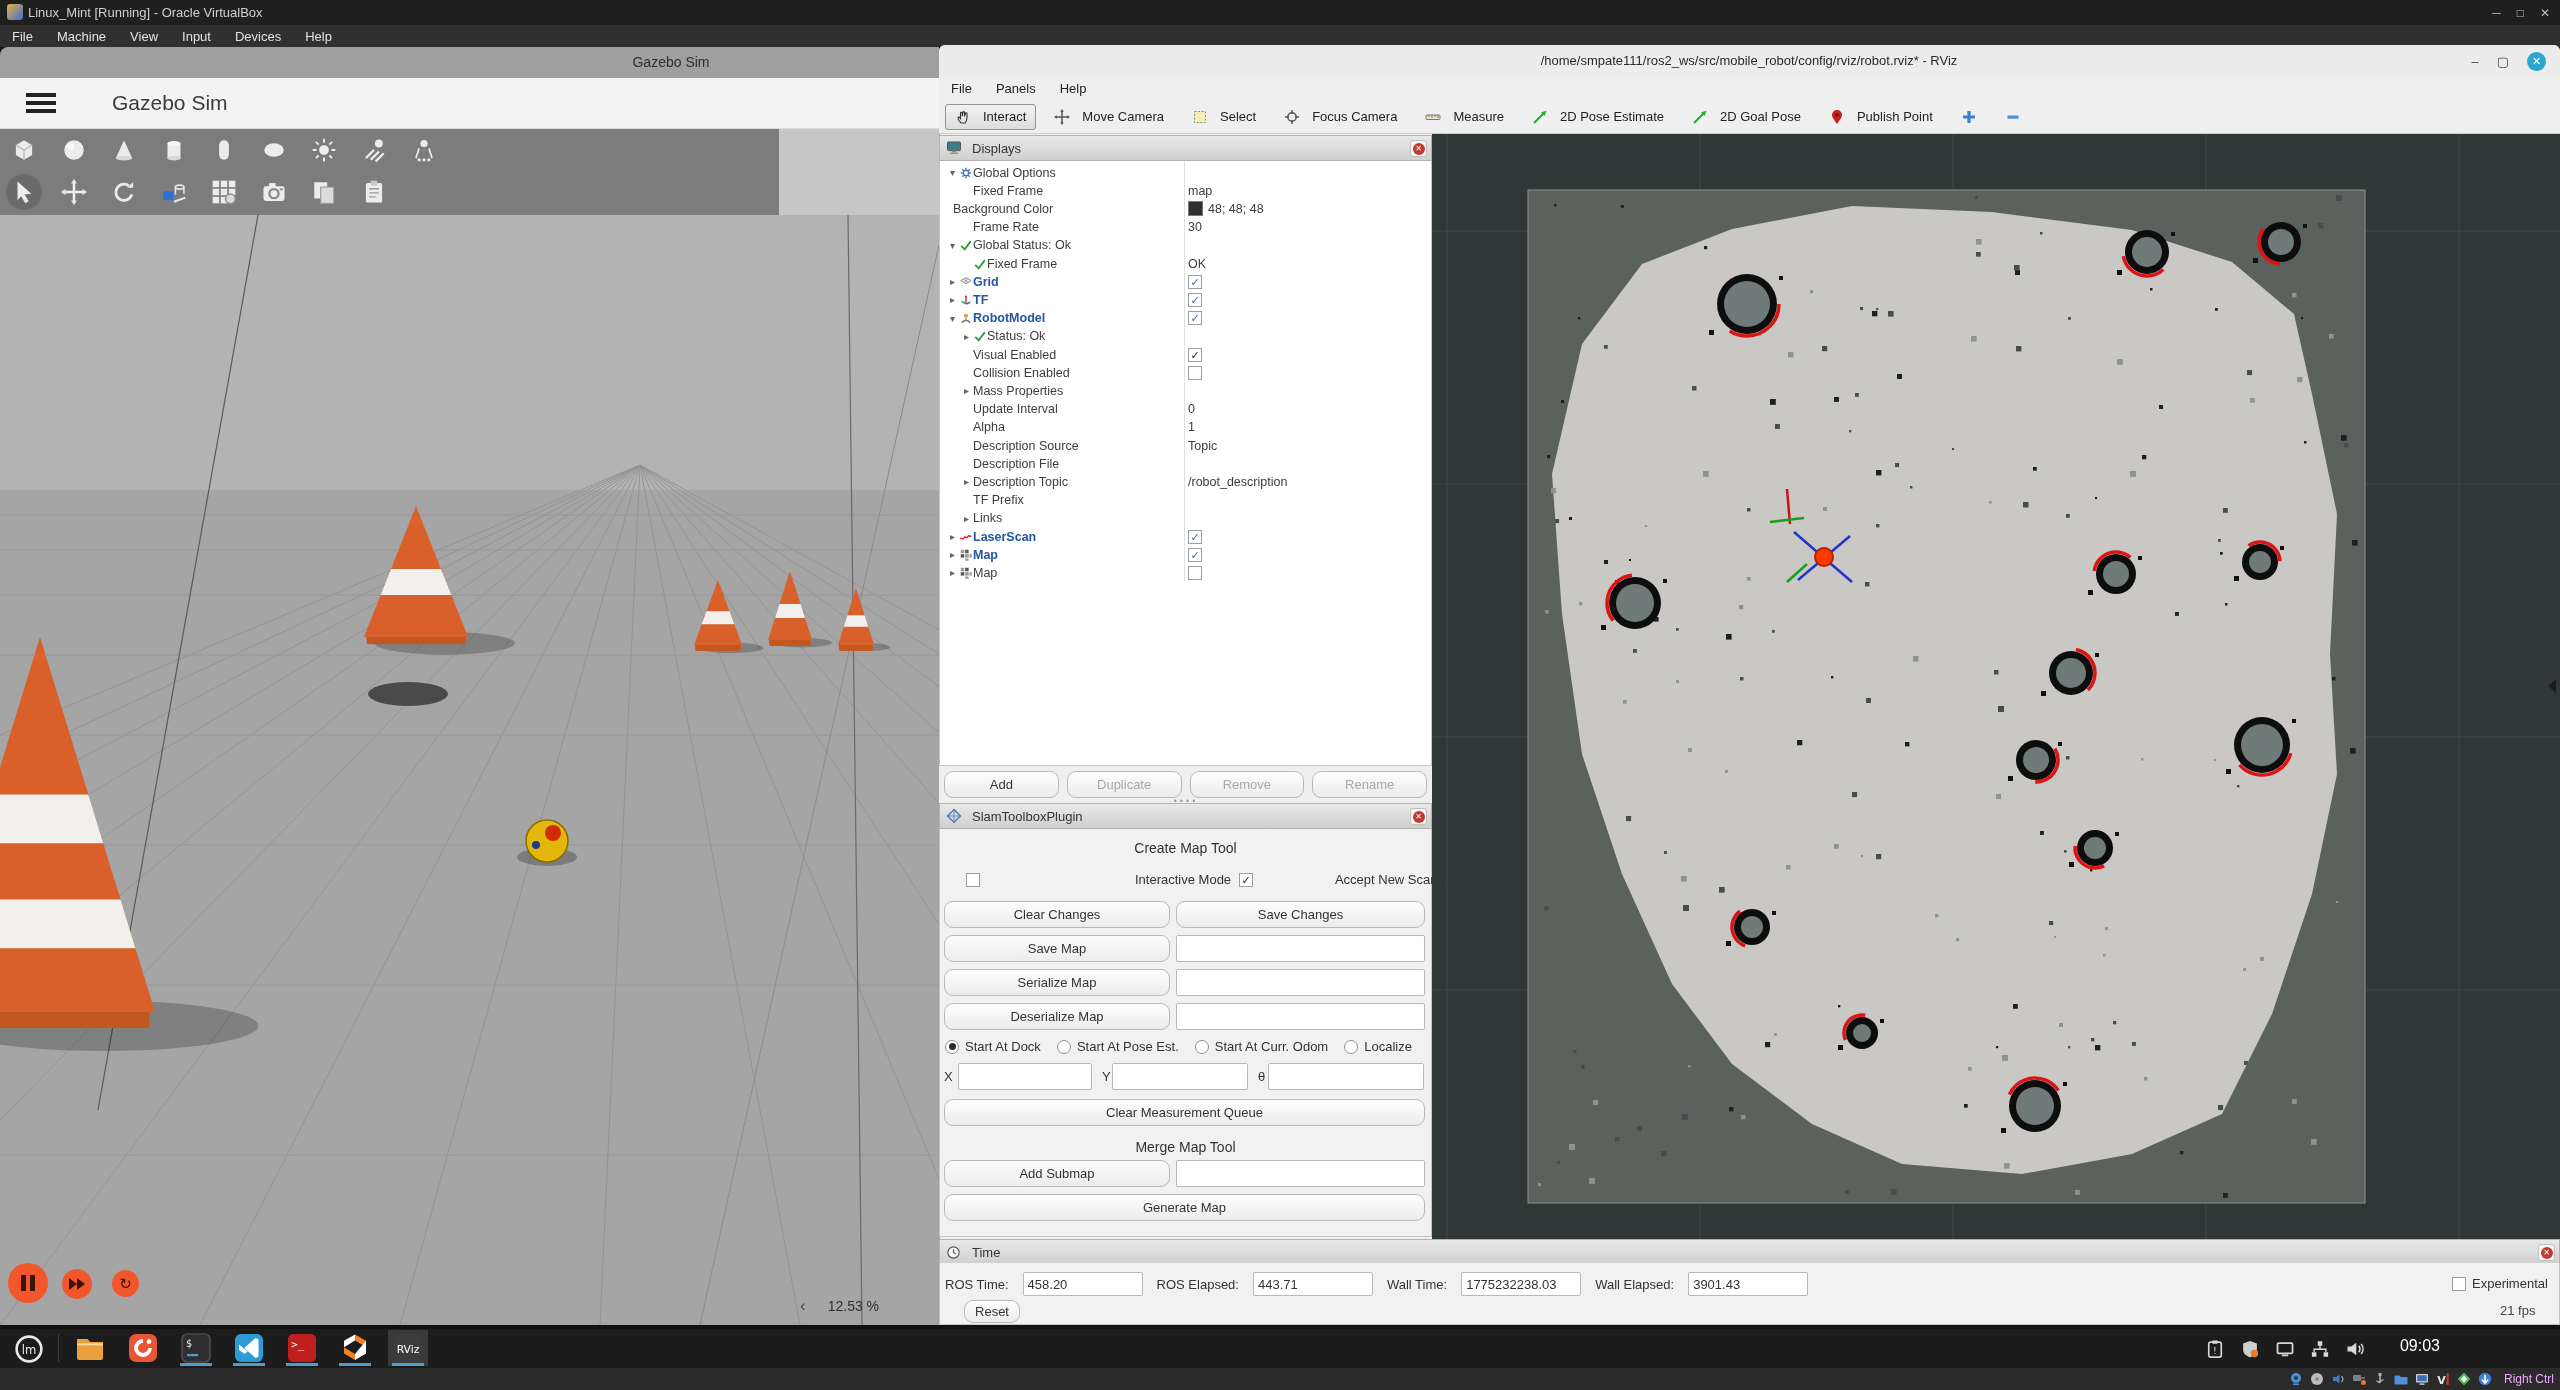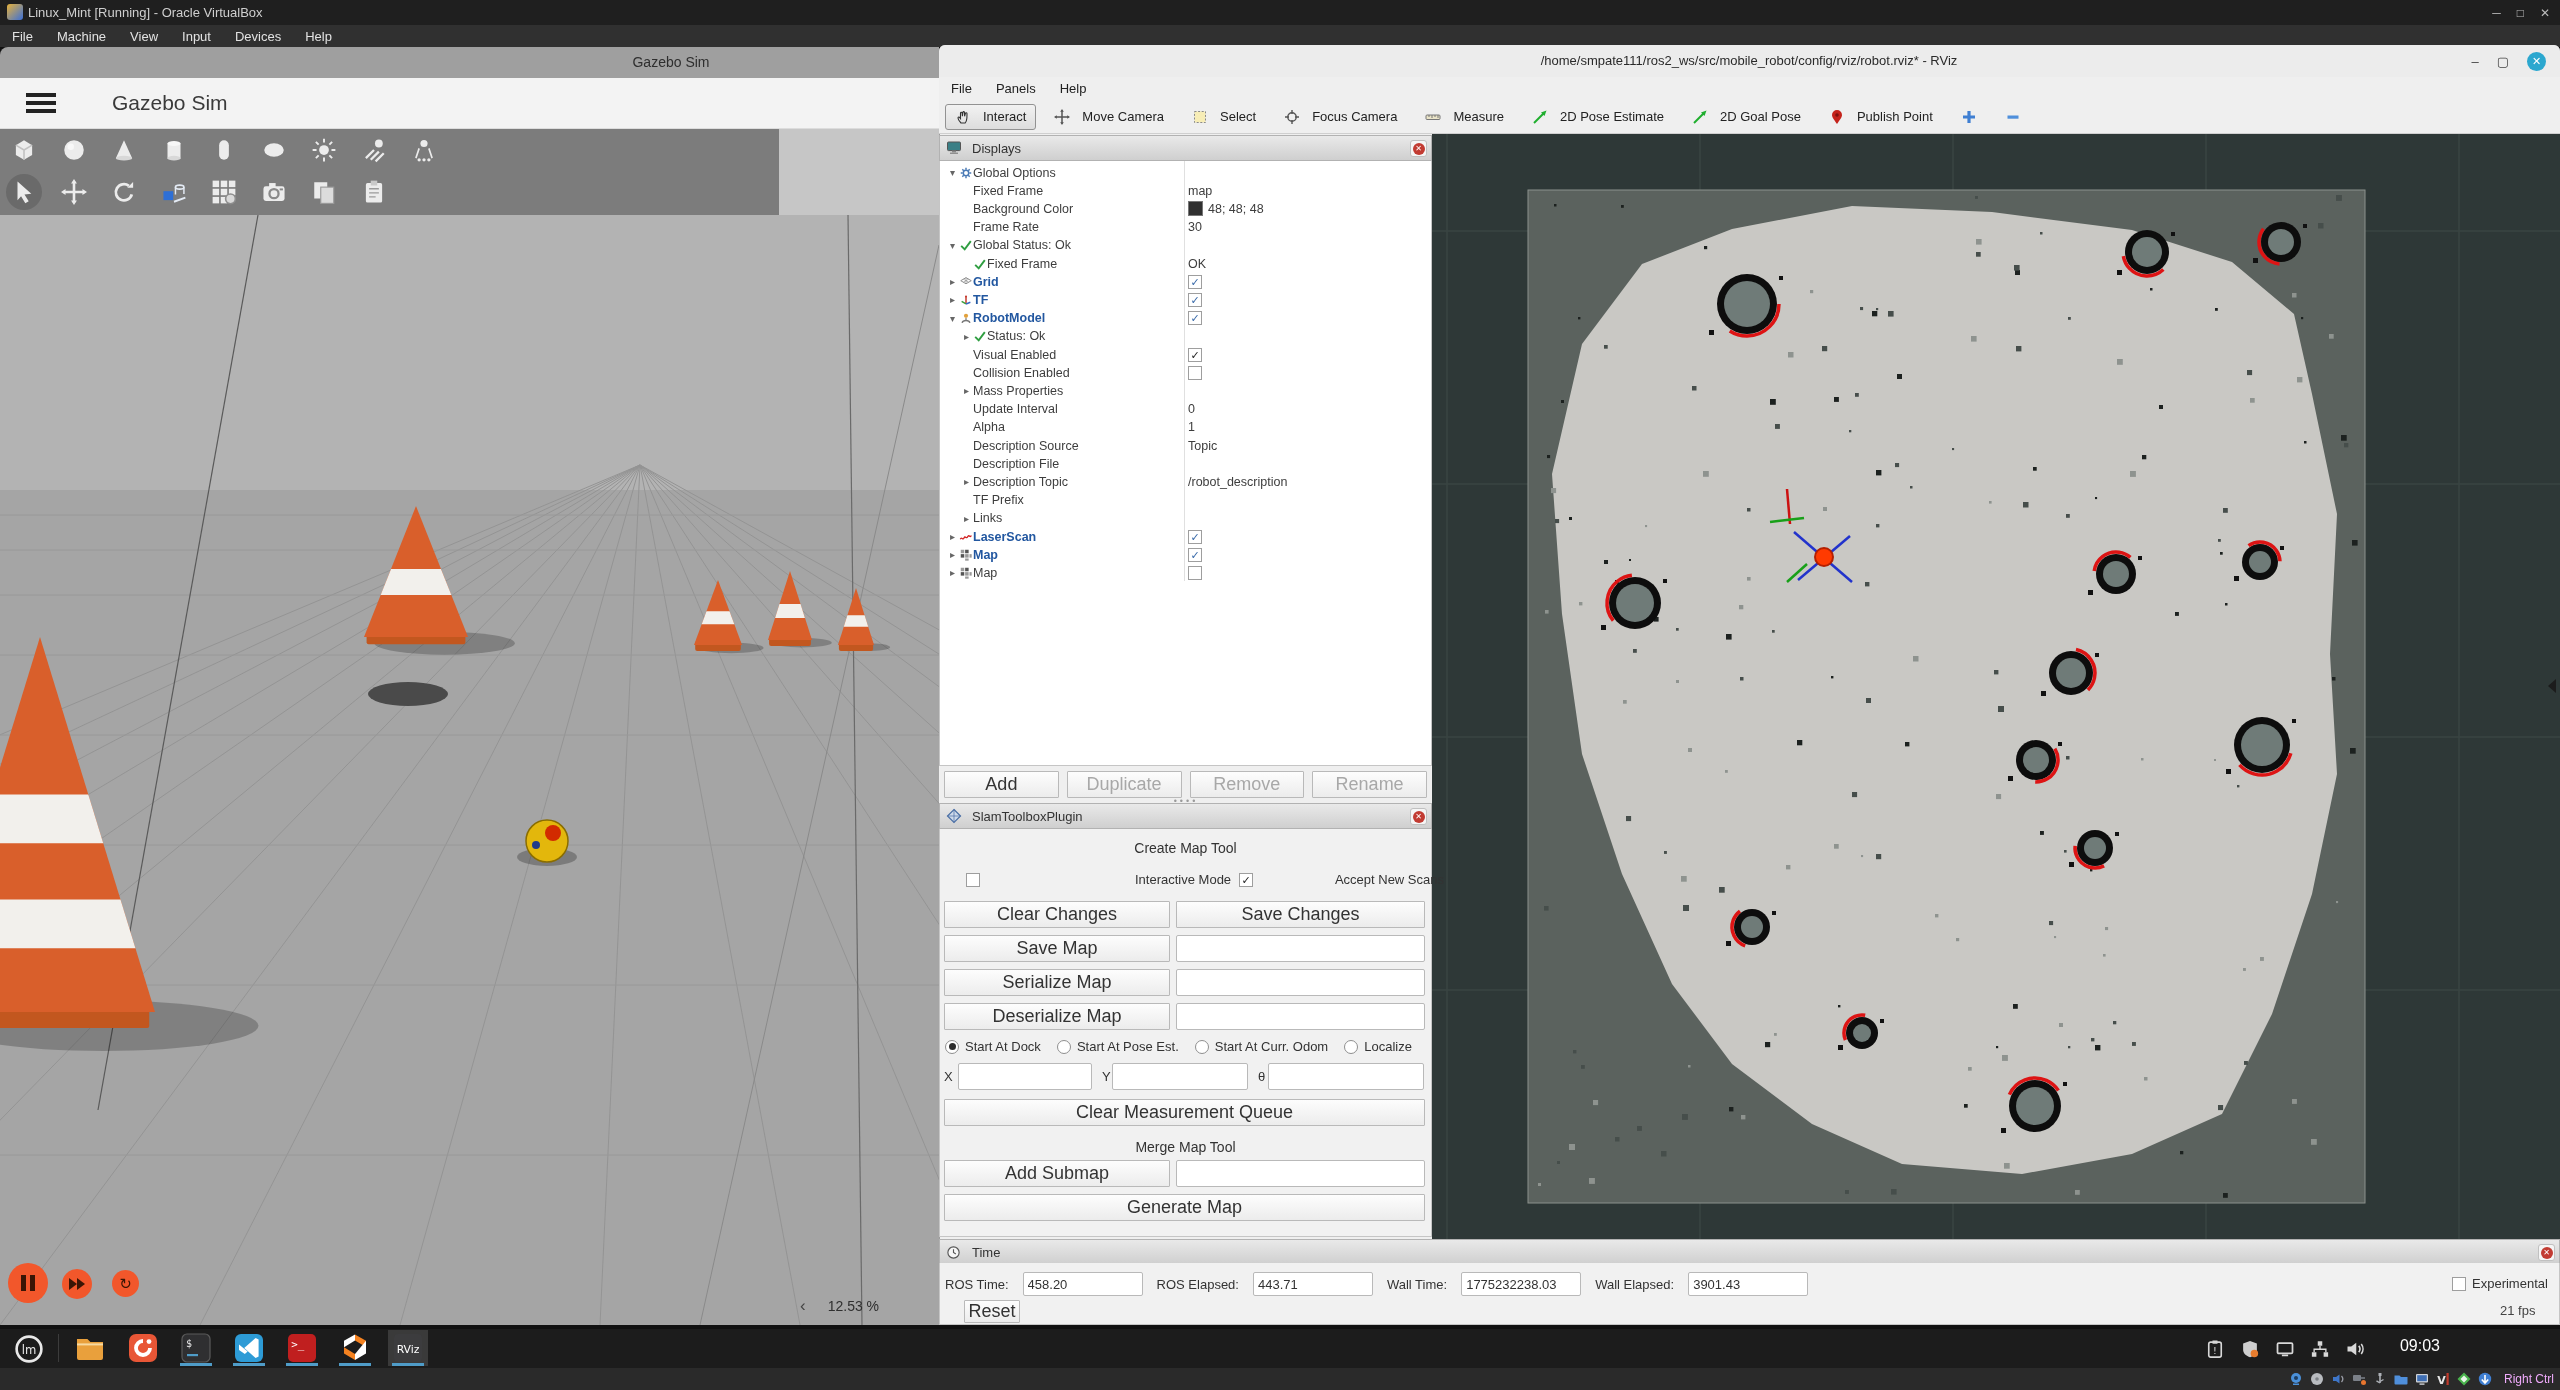--- a/index.html
+++ b/index.html
@@ -50,21 +50,21 @@
   .tree-exp{width:13px;text-align:center;color:#666;font-size:10px;flex:none;}
   .tree-ico{width:19px;flex:none;display:flex;align-items:center;}
   .tree-label{white-space:nowrap;}
   .tree-label.blue{color:#2257a0;font-weight:bold;}
   .tree-val{position:absolute;left:248px;display:flex;align-items:center;gap:5px;white-space:nowrap;}
   .cb{width:14px;height:14px;background:#fff;border:1px solid #9e9e9e;box-sizing:border-box;font-size:11px;line-height:12px;text-align:center;}
   .cb.on-blue{color:#3668a8;}
   .cb.on-dark{color:#1a1a1a;font-weight:bold;}
   .swatch{width:13px;height:13px;background:#303030;border:1px solid #777;}
   .disp-buttons{left:939px;top:766px;width:493px;height:37px;background:#efefef;display:flex;gap:8px;align-items:center;padding:0 5px;box-sizing:border-box;}
-  .btn{background:linear-gradient(#fdfdfd,#ececec);border:1px solid #b9b9b9;border-radius:1px;font-size:18px;color:#333;display:flex;align-items:center;justify-content:center;height:27px;box-sizing:border-box;}
+  .btn{background:linear-gradient(#fdfdfd,#ececec);border:1px solid #b9b9b9;border-radius:9px;font-size:13px;color:#333;display:flex;align-items:center;justify-content:center;height:27px;box-sizing:border-box;}
   .btn.disabled{color:#a8a8a8;}
   .grip-dots{left:1160px;top:799px;width:52px;height:6px;color:#9a9a9a;font-size:9px;letter-spacing:3px;text-align:center;line-height:4px;}
   
   .slam-body{left:939px;top:829px;width:493px;height:408px;background:#f1f1f1;border:1px solid #c5c5c5;border-top:none;box-sizing:border-box;}
   .slam-section{position:absolute;width:493px;text-align:center;font-size:14px;color:#333;}
   .slam-check-row{position:absolute;left:947px;top:872px;width:478px;display:flex;align-items:center;font-size:13px;color:#333;padding-left:19px;}
   .radio{width:14px;height:14px;border-radius:50%;border:1px solid #8f8f8f;background:#fff;box-sizing:border-box;display:inline-flex;align-items:center;justify-content:center;}
   .radio .d{width:7px;height:7px;border-radius:50%;background:#2b2b2b;}
   .slam-radio-row{position:absolute;left:945px;top:1039px;width:482px;display:flex;align-items:center;gap:6px;font-size:13px;color:#333;}
   .pose-row{position:absolute;left:944px;top:1063px;width:482px;height:28px;font-size:13px;color:#333;}
@@ -756,21 +756,21 @@
       <span class="tree-label">Global Options</span>
       <span class="tree-val"></span>
     </div>
     <div class="tree-row" style="top: 20.2px; padding-left: 20px;">
       <span class="tree-exp"></span>
       <span class="tree-label">Fixed Frame</span>
       <span class="tree-val">
         <span>map</span>
       </span>
     </div>
-    <div class="tree-row" style="top: 38.4px; padding-left: 20px;">
+    <div class="tree-row" style="top: 38.4px; ">
       <span class="tree-exp"></span>
       <span class="tree-label">Background Color</span>
       <span class="tree-val">
         <span class="swatch"></span>
         <span>48; 48; 48</span>
       </span>
     </div>
     <div class="tree-row" style="top: 56.6px; padding-left: 20px;">
       <span class="tree-exp"></span>
       <span class="tree-label">Frame Rate</span>

